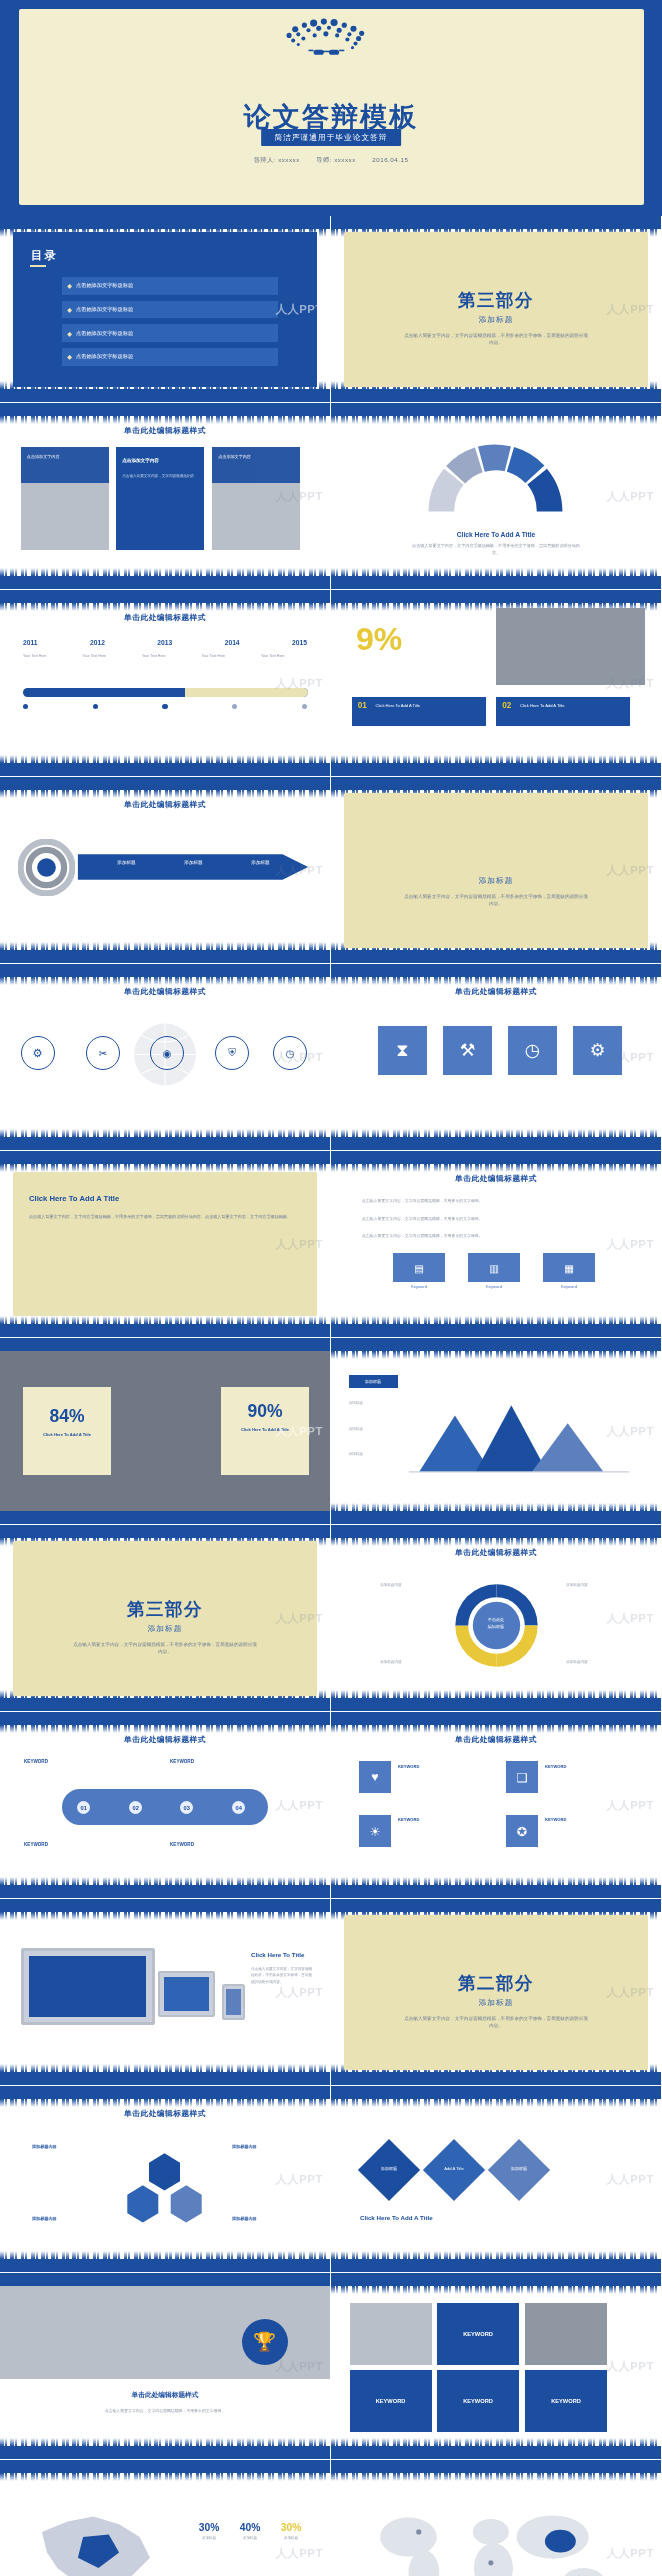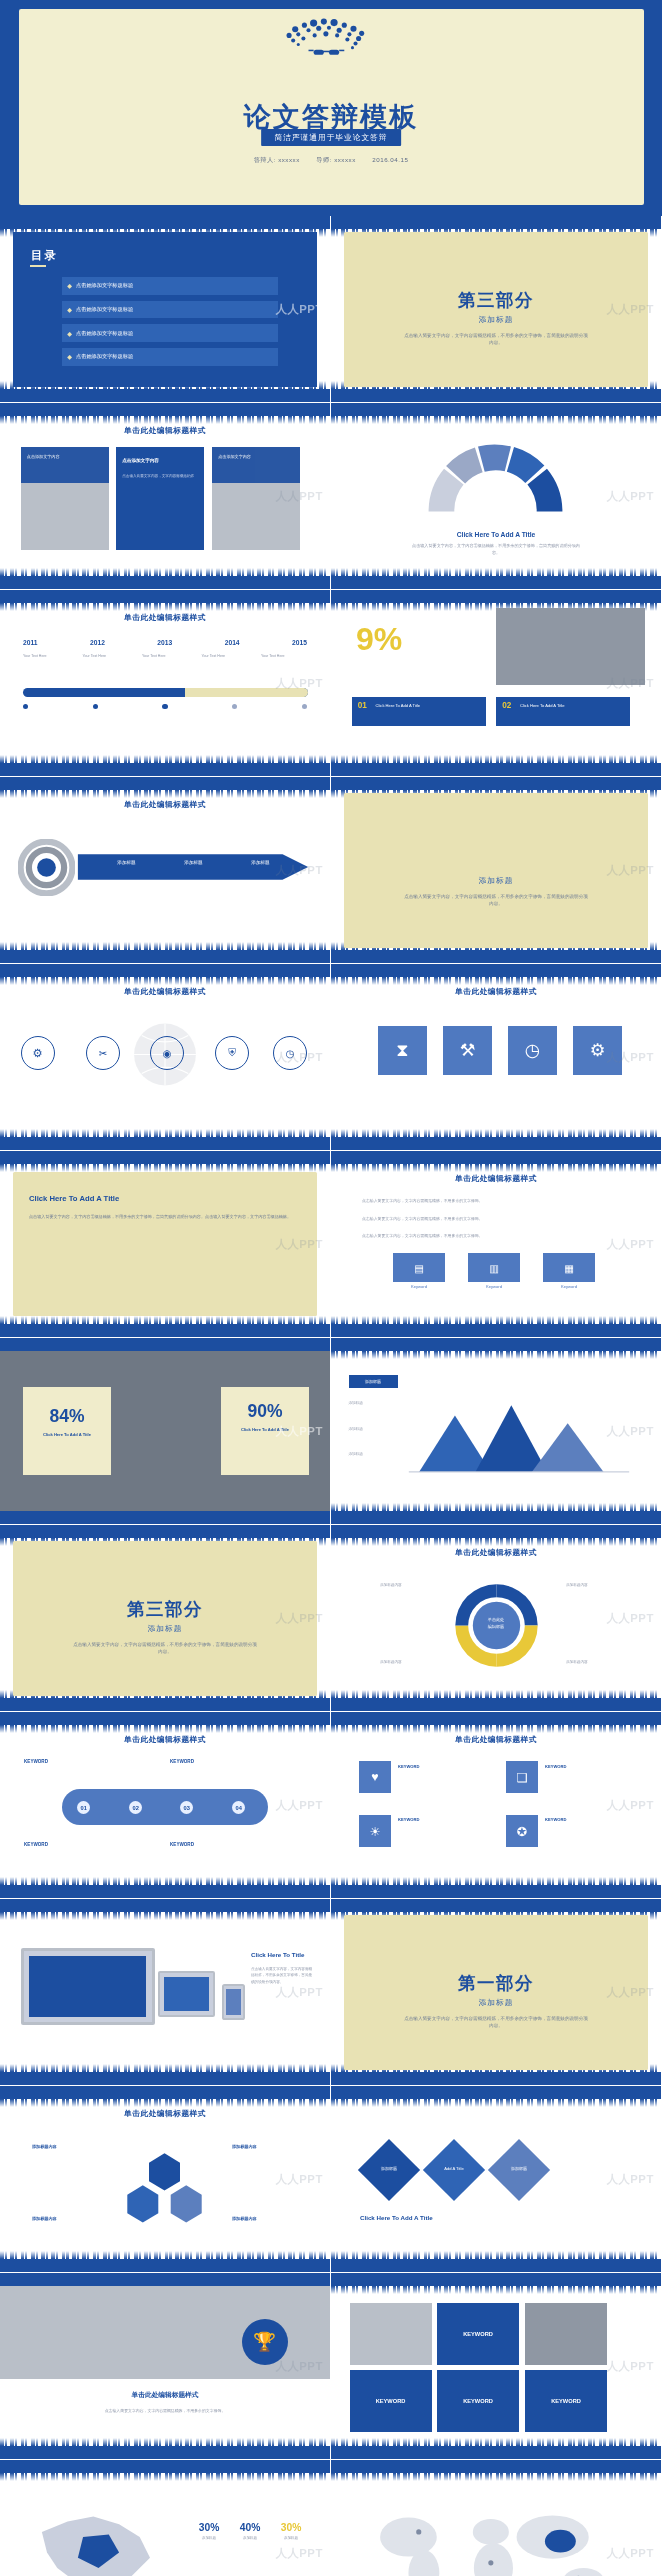--- a/index.html
+++ b/index.html
@@ -480,21 +480,21 @@
     </div>
     <div style="position:absolute;left:251px;top:52px;font-size:6.2px;font-weight:bold;color:#1c4ea0;">Click Here To Title</div>
     <div style="position:absolute;left:251px;top:67px;width:62px;font-size:3.6px;color:#8a93a6;line-height:1.8;">点击输入简要文字内容，文字内容需概括精炼，不用多余的文字修饰，言简意赅的说明分项内容。</div>
     <div class="wm dark">人人PPT</div>
   </div>
 
   <div class="slide right">
     <div class="torn-top"></div>
     <div class="torn-bot"></div>
     <div class="cream-panel"></div>
-    <div class="section-num">第一部分</div>
+    <div class="section-num">第二部分</div>
     <div class="section-sub">添加标题</div>
     <div class="section-desc">点击输入简要文字内容，文字内容需概括精炼，不用多余的文字修饰，言简意赅的说明分项内容。</div>
     <div class="wm dark">人人PPT</div>
   </div>
 
   <div class="slide">
     <div class="torn-top"></div>
     <div class="torn-bot"></div>
     <div class="slide-title">单击此处编辑标题样式</div>
     <svg style="position:absolute;left:118px;top:57px;" width="93" height="93" viewBox="0 0 180 180">

